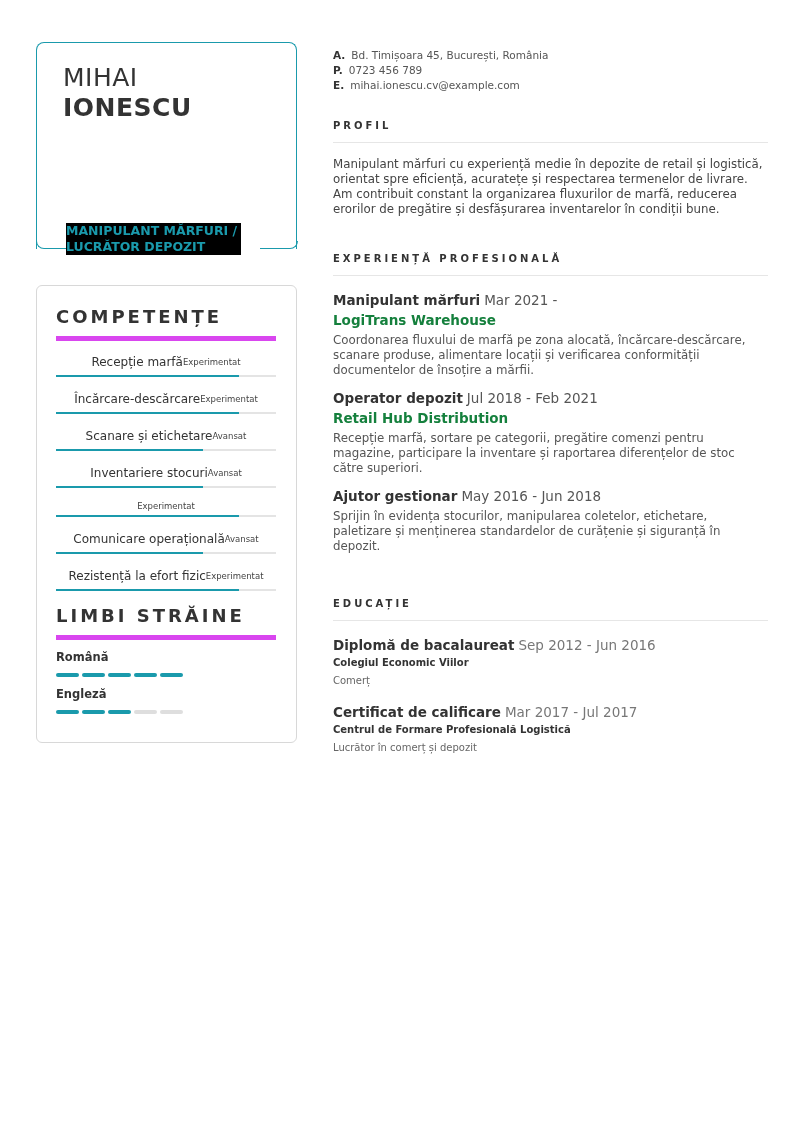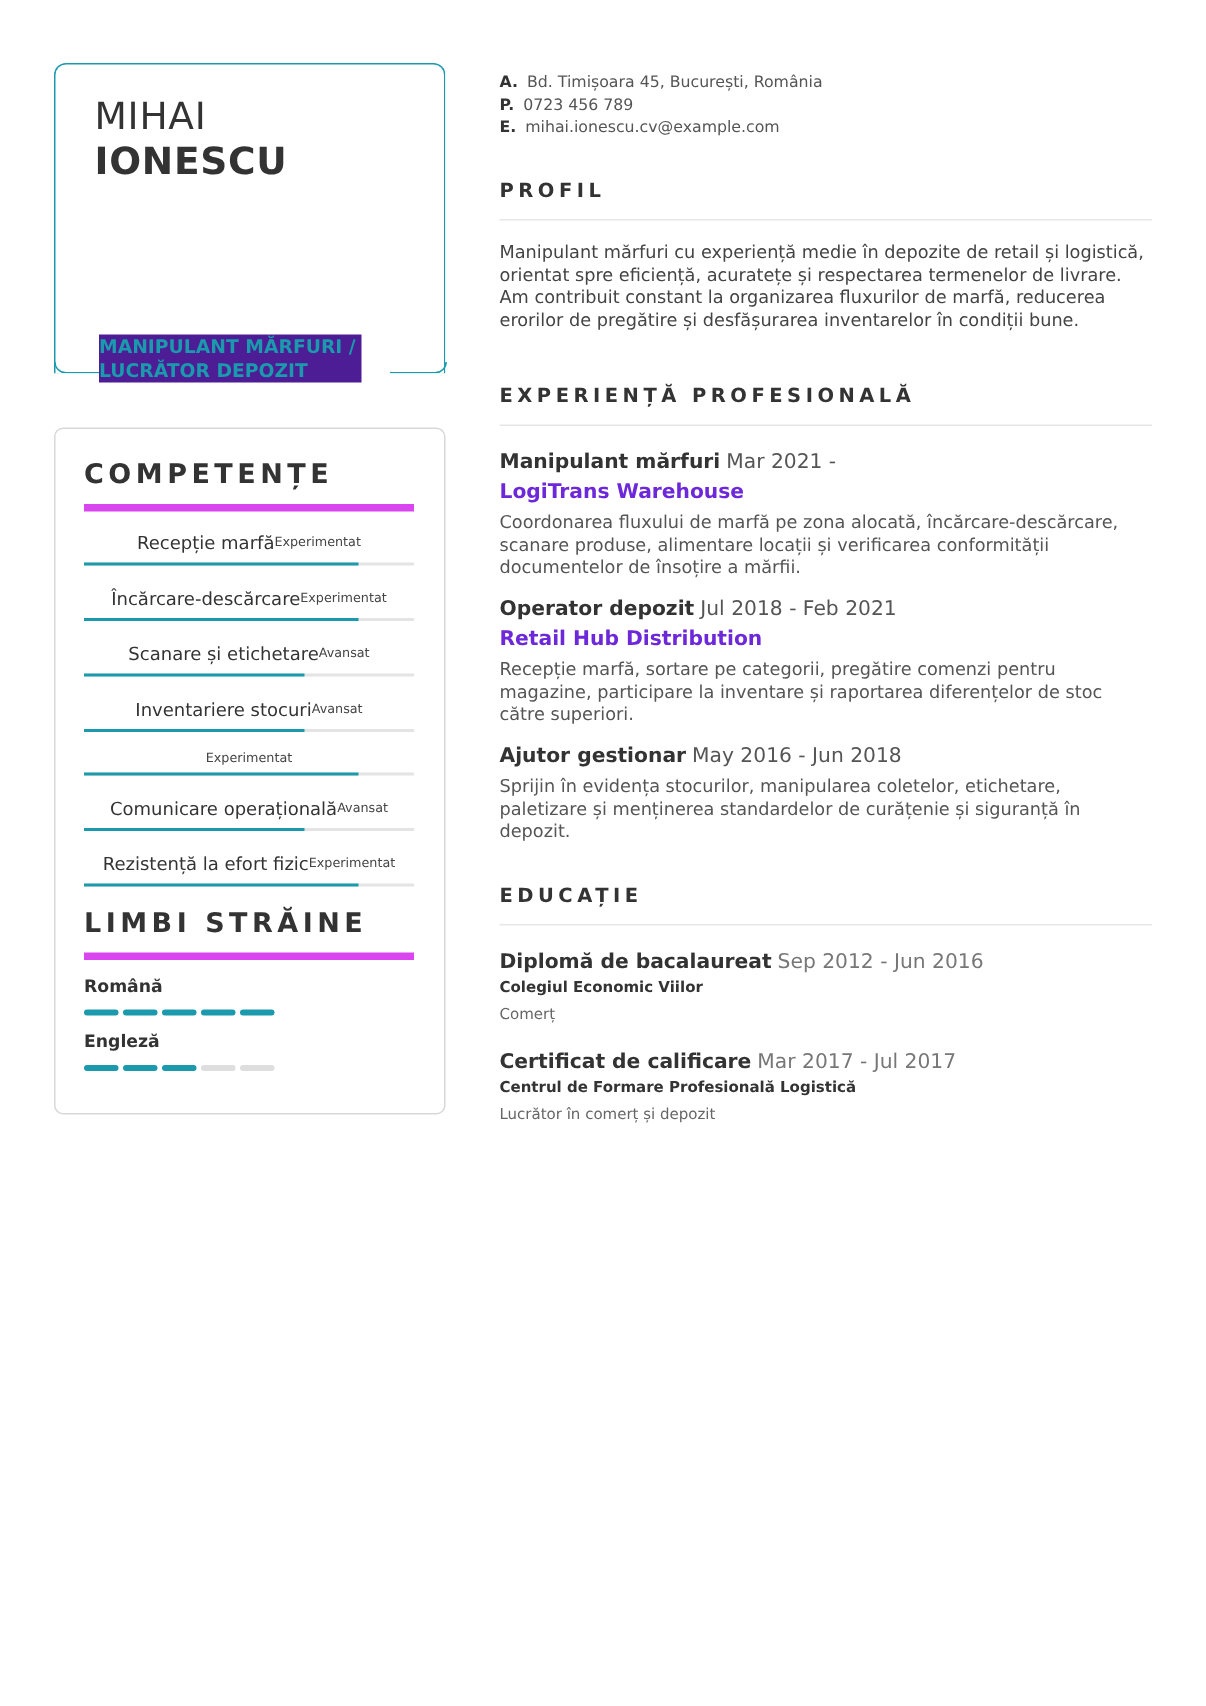--- a/index.html
+++ b/index.html
@@ -3,43 +3,43 @@
 <meta charset="utf-8">
 <style>
   * { box-sizing: border-box; margin: 0; padding: 0; }
   body { width: 804px; height: 1137px; background: #ffffff; font-family: "DejaVu Sans", sans-serif; color: #3a3a3a; position: relative; overflow: hidden; }
   .left { position: absolute; left: 36px; top: 42px; width: 261px; }
   .name-box { position: relative; height: 207px; border: 1.5px solid #1a9aac; border-bottom: none; border-radius: 8px 8px 0 0; padding: 20px 26px 0 26px; }
   .name-box .bl { position: absolute; bottom: 0; left: -1.5px; width: 30px; height: 8px; border-left: 1.5px solid #1a9aac; border-bottom: 1.5px solid #1a9aac; border-radius: 0 0 0 8px; }
   .name-box .br { position: absolute; bottom: 0; right: -1.5px; width: 38px; height: 8px; border-right: 1.5px solid #1a9aac; border-bottom: 1.5px solid #1a9aac; border-radius: 0 0 8px 0; }
   .first { font-size: 25px; font-weight: normal; color: #333; letter-spacing: 0.5px; line-height: 30px; }
   .last { font-size: 25px; font-weight: bold; color: #333; letter-spacing: 0.5px; line-height: 30px; }
-  .job-title { position: absolute; left: 29px; bottom: -6px; font-size: 12.5px; font-weight: bold; color: #1a9aac; line-height: 16px; background: #4c1d95; padding-right: 4px; }
+  .job-title { position: absolute; left: 29px; bottom: -6px; font-size: 12.5px; font-weight: bold; color: #1a9aac; line-height: 16px; background: #000000; padding-right: 4px; }
   .side-card { margin-top: 36px; border: 1px solid #d8d8d8; border-radius: 6px; padding: 20px 20px 18px 19px; }
   .side-h { font-size: 18px; font-weight: bold; letter-spacing: 3px; color: #333; padding-bottom: 9px; border-bottom: 5px solid #d946ef; margin-bottom: 10px; }
   .skill { display: flex; justify-content: center; align-items: center; padding: 2px 0 4px 0; }
   .skill-name { font-size: 12px; color: #333; line-height: 18px; max-width: 160px; }
   .skill-level { font-size: 8.5px; color: #444; }
   .bar { height: 2px; background: #e4e4e4; margin-bottom: 11px; position: relative; }
   .bar > div { height: 2px; background: #1a9aac; }
   .lang-h { margin-top: 14px; }
   .lang-name { font-size: 11.5px; font-weight: bold; color: #333; margin-top: 8px; margin-bottom: 9px; }
   .dots { display: flex; gap: 3px; margin-bottom: 10px; }
   .dot { width: 23px; height: 4px; border-radius: 2px; background: #dedede; }
   .dot.on { background: #1a9aac; }
   .right { position: absolute; left: 333px; top: 48px; width: 435px; }
   .contact { font-size: 10.5px; color: #555; line-height: 15px; }
   .contact b { color: #333; margin-right: 6px; font-weight: bold; }
-  .sec-h { font-size: 13px; font-weight: bold; letter-spacing: 3px; color: #333; padding-bottom: 11px; border-bottom: 1px solid #e6e6e6; margin-bottom: 14px; }
+  .sec-h { font-size: 10px; font-weight: bold; letter-spacing: 3px; color: #333; padding-bottom: 11px; border-bottom: 1px solid #e6e6e6; margin-bottom: 14px; }
   .profile { font-size: 11.8px; color: #444; line-height: 15px; margin-bottom: 36px; }
   .job { margin-bottom: 10px; }
   .job-head { font-size: 13.5px; line-height: 20px; color: #333; }
   .job-head .t { font-weight: bold; }
   .job-head .d { color: #555; margin-left: 4px; }
-  .company { font-size: 13.5px; font-weight: bold; color: #6d28d9; line-height: 20px; }
+  .company { font-size: 13.5px; font-weight: bold; color: #15803d; line-height: 20px; }
   .desc { font-size: 11.8px; color: #555; line-height: 15px; margin-top: 3px; }
   .edu { margin-bottom: 14px; }
   .edu-head { font-size: 13.5px; line-height: 20px; color: #333; }
   .edu-head .t { font-weight: bold; }
   .edu-head .d { color: #777; margin-left: 4px; }
   .school { font-size: 10px; font-weight: bold; color: #333; line-height: 15px; }
   .field { font-size: 10px; color: #666; line-height: 15px; margin-top: 3px; }
 </style>
 </head>
 <body>
@@ -152,21 +152,21 @@
       <div class="job-head"><span class="t">Operator depozit</span><span class="d">Jul 2018 - Feb 2021</span></div>
       <div class="company">Retail Hub Distribution</div>
       <div class="desc">Recepție marfă, sortare pe categorii, pregătire comenzi pentru magazine, participare la inventare și raportarea diferențelor de stoc către superiori.</div>
     </div>
     <div class="job">
       <div class="job-head"><span class="t">Ajutor gestionar</span><span class="d">May 2016 - Jun 2018</span></div>
       <div class="desc">Sprijin în evidența stocurilor, manipularea coletelor, etichetare, paletizare și menținerea standardelor de curățenie și siguranță în depozit.</div>
     </div>
   </div>
 
-  <div class="sec-h" style="margin-top:28px">EDUCAȚIE</div>
+  <div class="sec-h" style="margin-top:44px">EDUCAȚIE</div>
   <div>
     <div class="edu">
       <div class="edu-head"><span class="t">Diplomă de bacalaureat</span><span class="d">Sep 2012 - Jun 2016</span></div>
       <div class="school">Colegiul Economic Viilor</div>
       <div class="field">Comerț</div>
     </div>
     <div class="edu">
       <div class="edu-head"><span class="t">Certificat de calificare</span><span class="d">Mar 2017 - Jul 2017</span></div>
       <div class="school">Centrul de Formare Profesională Logistică</div>
       <div class="field">Lucrător în comerț și depozit</div>

